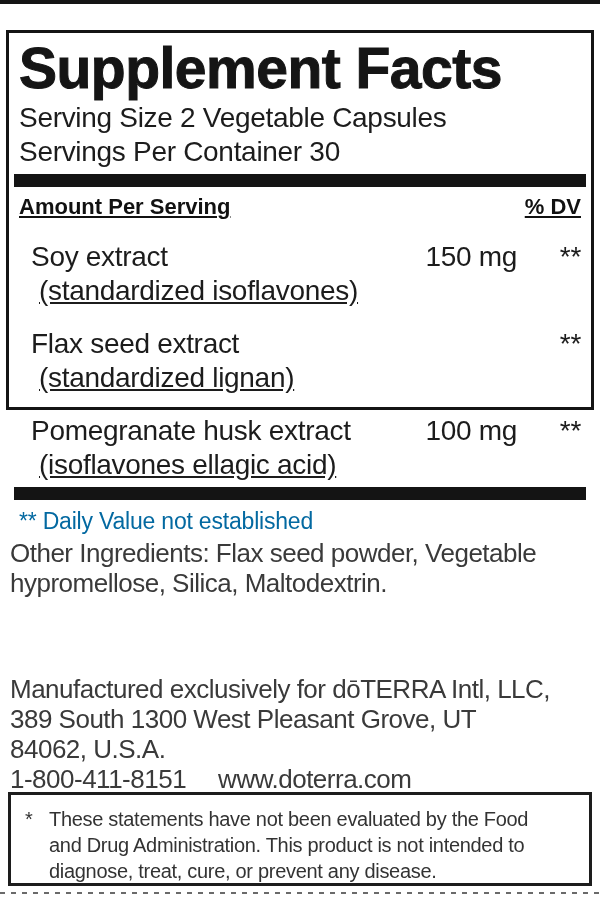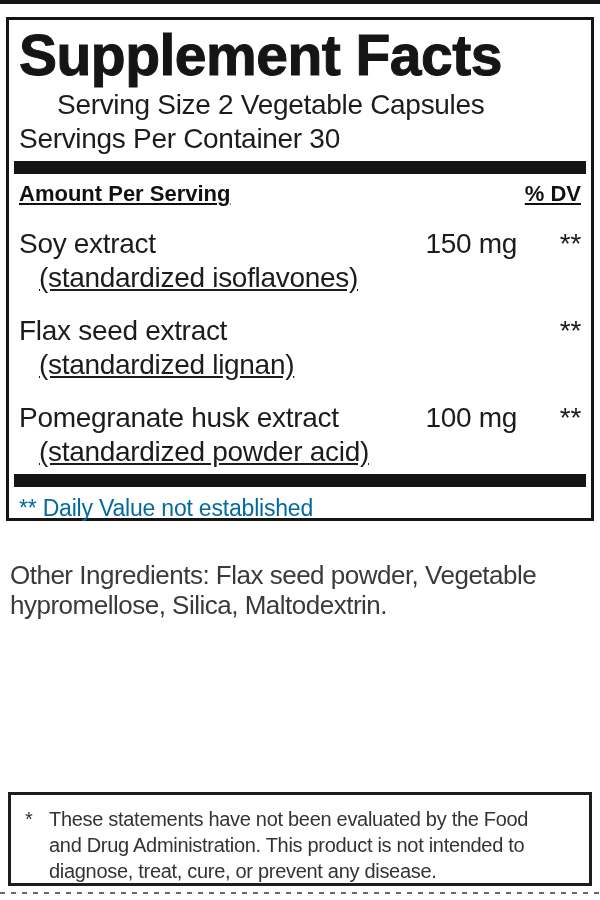--- a/index.html
+++ b/index.html
@@ -5,51 +5,51 @@
   html,body{margin:0;padding:0;background:#fff;}
   .screen{
     position:relative;width:600px;height:900px;background:#ffffff;
     font-family:"Liberation Sans",sans-serif;overflow:hidden;
   }
   .top-bar{
     position:absolute;top:0;left:0;width:600px;height:4px;background:#151515;
   }
   
   .facts-panel{
-    position:absolute;top:17px;left:6px;width:588px;height:504px;
+    position:absolute;top:30px;left:6px;width:588px;height:380px;
     box-sizing:border-box;border:3px solid #141414;background:#fff;
     padding:0 10px;color:#141414;
   }
   .panel-title{
     margin:5px 0 0 0;font-size:57px;font-weight:bold;line-height:1.06;
     letter-spacing:-0.5px;color:#151515;-webkit-text-stroke:1px #151515;
     white-space:nowrap;
   }
   .serving-line{
     font-size:28px;line-height:34px;color:#1c1c1c;letter-spacing:-0.3px;
     white-space:nowrap;
   }
-  .serving-line.first{margin-top:3px;margin-left:38px;}
+  .serving-line.first{margin-top:3px;}
   .thick-bar{height:13px;background:#141414;margin:5px -5px 0 -5px;}
   .thick-bar.second{margin-top:5px;}
   .col-header{
     display:flex;justify-content:space-between;align-items:baseline;
     margin-top:8px;font-size:22px;font-weight:bold;line-height:24px;color:#111;text-decoration:underline;
   }
   .nutrient-row{margin-top:19px;}
   .nutrient-row.first{margin-top:21px;}
-  .row-main{display:flex;align-items:baseline;font-size:28px;line-height:34px;letter-spacing:-0.3px;color:#1c1c1c;}
+  .row-main{display:flex;align-items:baseline;font-size:28px;line-height:34px;letter-spacing:-0.3px;color:#1c1c1c;margin-left:12px;}
   .row-name{flex:1;white-space:nowrap;}
   .row-amount{text-align:right;white-space:nowrap;}
   .row-dv{width:64px;text-align:right;white-space:nowrap;}
   .row-detail{font-size:28px;line-height:34px;letter-spacing:-0.3px;color:#1c1c1c;padding-left:20px;white-space:nowrap;text-decoration:underline;}
   .dv-footnote{margin-top:8px;font-size:23px;line-height:26px;color:#0369a1;letter-spacing:-0.2px;}
   
   .other-ingredients{
-    position:absolute;top:534px;left:10px;width:582px;
+    position:absolute;top:512px;left:10px;width:582px;
     font-size:26px;line-height:30px;letter-spacing:-0.5px;color:#3a3a3a;
   }
   .text-line{display:block;white-space:nowrap;}
   .manufacturer{
     position:absolute;top:648px;left:10px;width:582px;
     font-size:26px;line-height:30px;letter-spacing:-0.5px;color:#3a3a3a;
   }
   .contact-line{display:block;white-space:nowrap;}
   .website{margin-left:32px;}
   
@@ -102,33 +102,39 @@
       </div>
       <div class="row-detail">(standardized lignan)</div>
     </div>
 
     <div class="nutrient-row">
       <div class="row-main">
         <span class="row-name">Pomegranate husk extract</span>
         <span class="row-amount">100 mg</span>
         <span class="row-dv">**</span>
       </div>
-      <div class="row-detail">(standardized powder acid)</div>
+      <div class="row-detail">(isoflavones ellagic acid)</div>
     </div>
 
     <div class="thick-bar second"></div>
 
     <div class="dv-footnote">** Daily Value not established</div>
   </section>
 
   <p class="other-ingredients">
     <span class="text-line">Other Ingredients: Flax seed powder, Vegetable</span>
     <span class="text-line">hypromellose, Silica, Maltodextrin.</span>
   </p>
 
+  <p class="manufacturer">
+    <span class="text-line">Manufactured exclusively for dōTERRA Intl, LLC,</span>
+    <span class="text-line">389 South 1300 West Pleasant Grove, UT</span>
+    <span class="text-line">84062, U.S.A.</span>
+    <span class="contact-line"><span>1-800-411-8151</span><span class="website">www.doterra.com</span></span>
+  </p>
 
   <div class="disclaimer-box">
     <div class="disclaimer-marker">*</div>
     <div class="disclaimer-text">
       <span class="text-line">These statements have not been evaluated by the Food</span>
       <span class="text-line">and Drug Administration. This product is not intended to</span>
       <span class="text-line">diagnose, treat, cure, or prevent any disease.</span>
     </div>
   </div>
 

